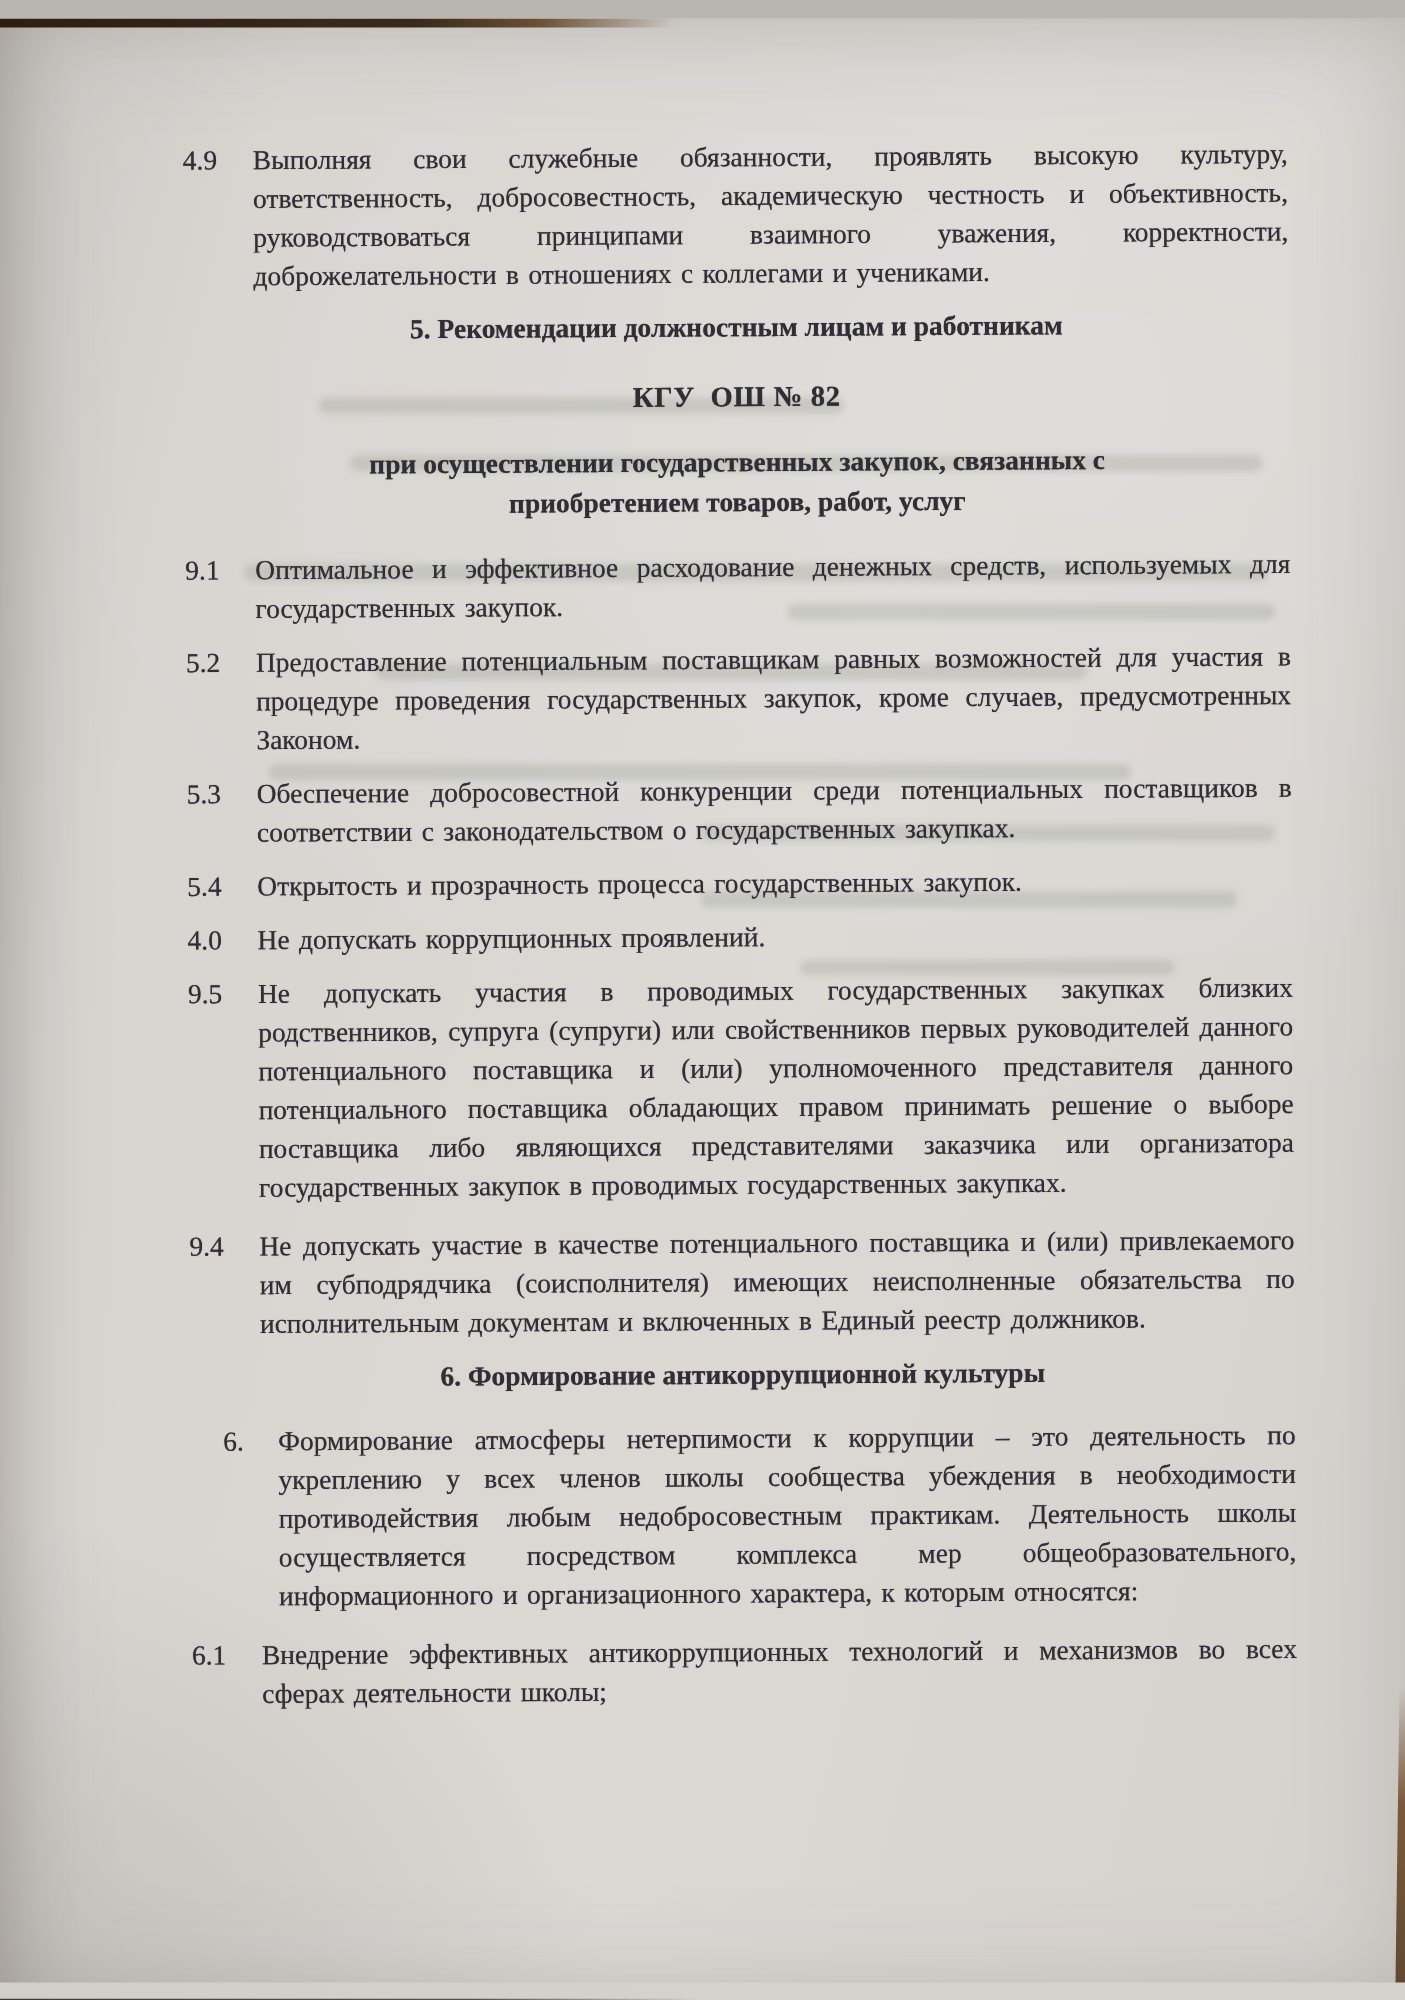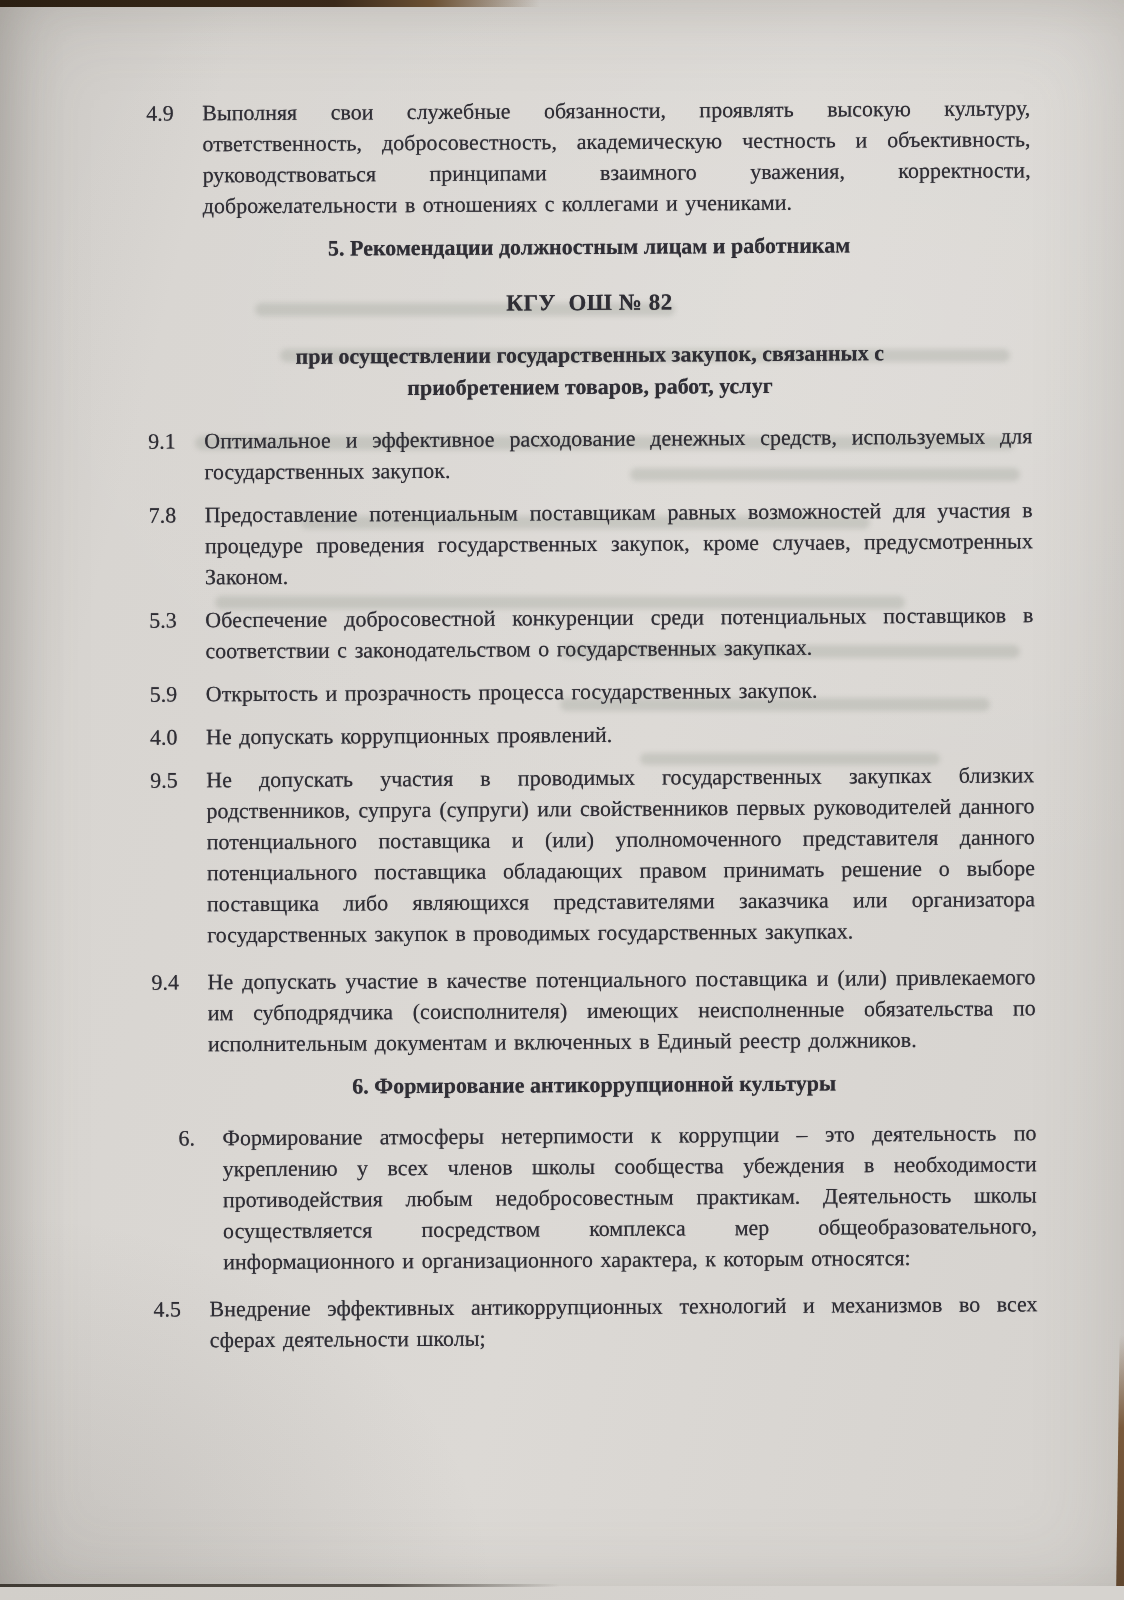--- a/index.html
+++ b/index.html
@@ -18,20 +18,21 @@
     font-family:"Liberation Serif","DejaVu Serif",serif;
   }
   .scan{position:relative;width:1124px;height:1600px;}
   .paper{
     position:absolute;inset:0;
     background:
       radial-gradient(1500px 1000px at 78% 20%, rgba(255,255,255,0.12), rgba(255,255,255,0) 60%),
       radial-gradient(900px 700px at 0% 100%, rgba(95,90,85,0.18), rgba(95,90,85,0) 55%),
       linear-gradient(104deg, var(--paper-dark) 0%, var(--paper) 16%, #dcd9d5 55%, #d5d2ce 100%);
     box-shadow: inset 0 0 90px rgba(95,90,82,0.22), inset 30px 0 60px -30px rgba(95,90,82,0.30);
+    margin-top: 15px;
   }
   .content{
     position:absolute;left:150px;top:95px;width:884px;
     transform:rotate(-0.35deg);
     color:var(--ink);
     font-size:22px;line-height:31px;
     text-shadow:0 0 0.7px rgba(47,46,53,0.75);
   }
   .item{display:flex;align-items:flex-start;margin:0 0 12px 0;}
   .item .num{flex:0 0 56px;}
@@ -94,29 +95,29 @@
 
       <h2 class="h-section5">5. Рекомендации должностным лицам и работникам</h2>
       <h1 class="h-org">КГУ  ОШ № 82</h1>
       <h3 class="h-sub">при осуществлении государственных закупок, связанных с приобретением товаров, работ, услуг</h3>
 
       <div class="item">
         <span class="num">9.1</span>
         <p class="txt">Оптимальное и эффективное расходование денежных средств, используемых для государственных закупок.</p>
       </div>
       <div class="item">
-        <span class="num">7.8</span>
+        <span class="num">5.2</span>
         <p class="txt">Предоставление потенциальным поставщикам равных возможностей для участия в процедуре проведения государственных закупок, кроме случаев, предусмотренных Законом.</p>
       </div>
       <div class="item">
         <span class="num">5.3</span>
         <p class="txt">Обеспечение добросовестной конкуренции среди потенциальных поставщиков в соответствии с законодательством о государственных закупках.</p>
       </div>
       <div class="item">
-        <span class="num">5.9</span>
+        <span class="num">5.4</span>
         <p class="txt">Открытость и прозрачность процесса государственных закупок.</p>
       </div>
       <div class="item">
         <span class="num">4.0</span>
         <p class="txt">Не допускать коррупционных проявлений.</p>
       </div>
       <div class="item mb16">
         <span class="num">9.5</span>
         <p class="txt">Не допускать участия в проводимых государственных закупках близких родственников, супруга (супруги) или свойственников первых руководителей данного потенциального поставщика и (или) уполномоченного представителя данного потенциального поставщика обладающих правом принимать решение о выборе поставщика либо являющихся представителями заказчика или организатора государственных закупок в проводимых государственных закупках.</p>
       </div>
@@ -125,21 +126,21 @@
         <p class="txt">Не допускать участие в качестве потенциального поставщика и (или) привлекаемого им субподрядчика (соисполнителя) имеющих неисполненные обязательства по исполнительным документам и включенных в Единый реестр должников.</p>
       </div>
 
       <h2 class="h-section6">6. Формирование антикоррупционной культуры</h2>
 
       <div class="item indented mb16">
         <span class="num">6.</span>
         <p class="txt">Формирование атмосферы нетерпимости к коррупции – это деятельность по укреплению у всех членов школы сообщества убеждения в необходимости противодействия любым недобросовестным практикам. Деятельность школы осуществляется посредством комплекса мер общеобразовательного, информационного и организационного характера, к которым относятся:</p>
       </div>
       <div class="item">
-        <span class="num">4.5</span>
+        <span class="num">6.1</span>
         <p class="txt">Внедрение эффективных антикоррупционных технологий и механизмов во всех сферах деятельности школы;</p>
       </div>
 
     </div>
 
     <div class="top-edge"></div>
     <div class="right-edge"></div>
     <div class="under-sheet"></div>
     <div class="bottom-line"></div>
 

